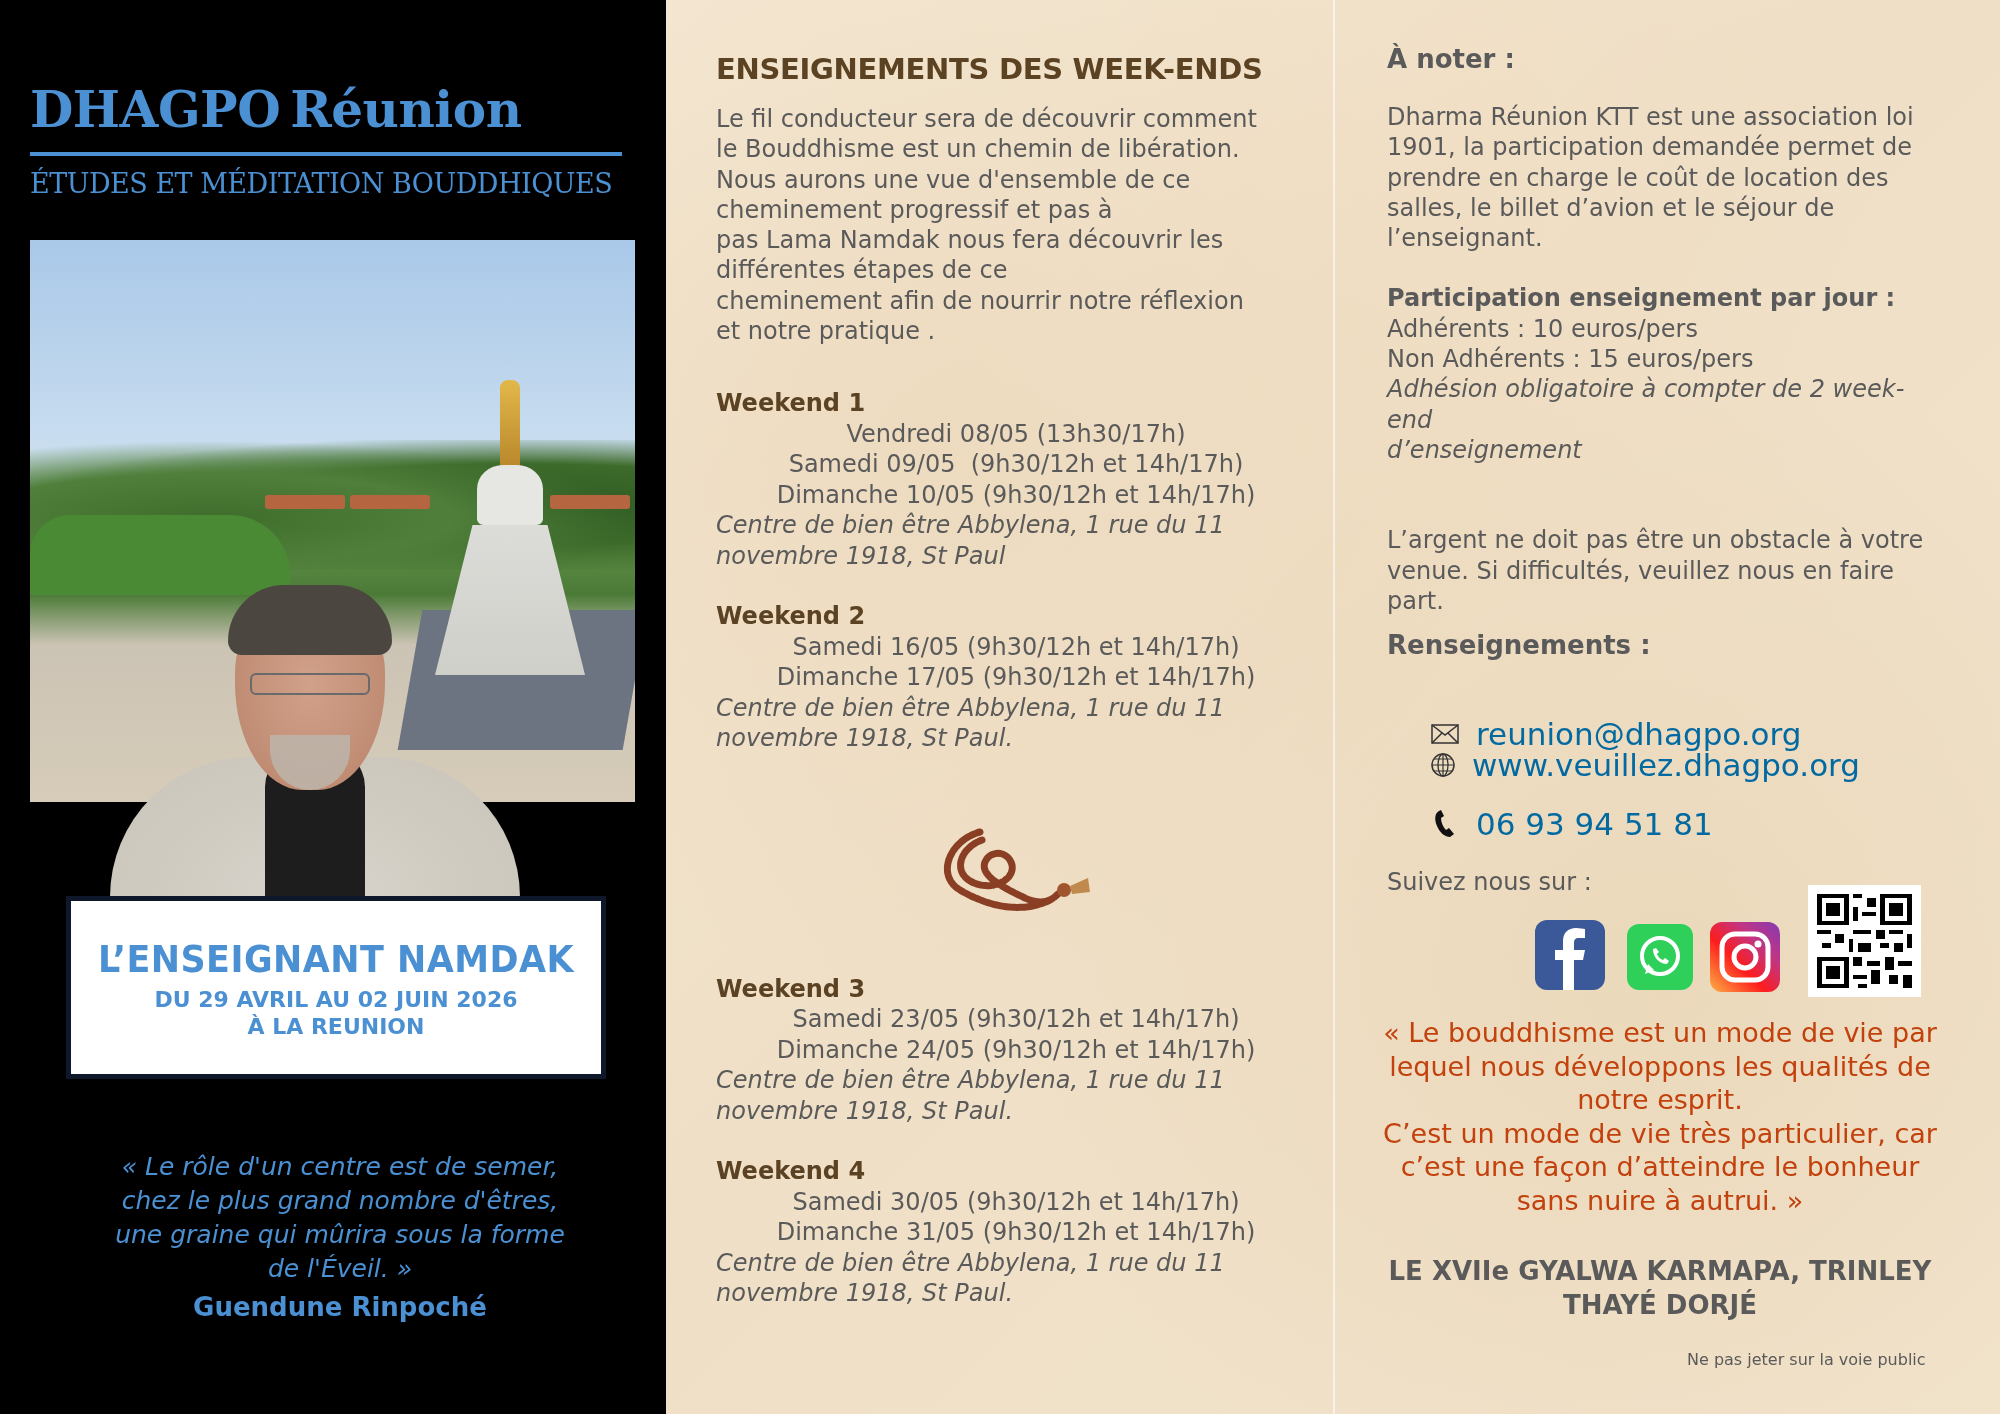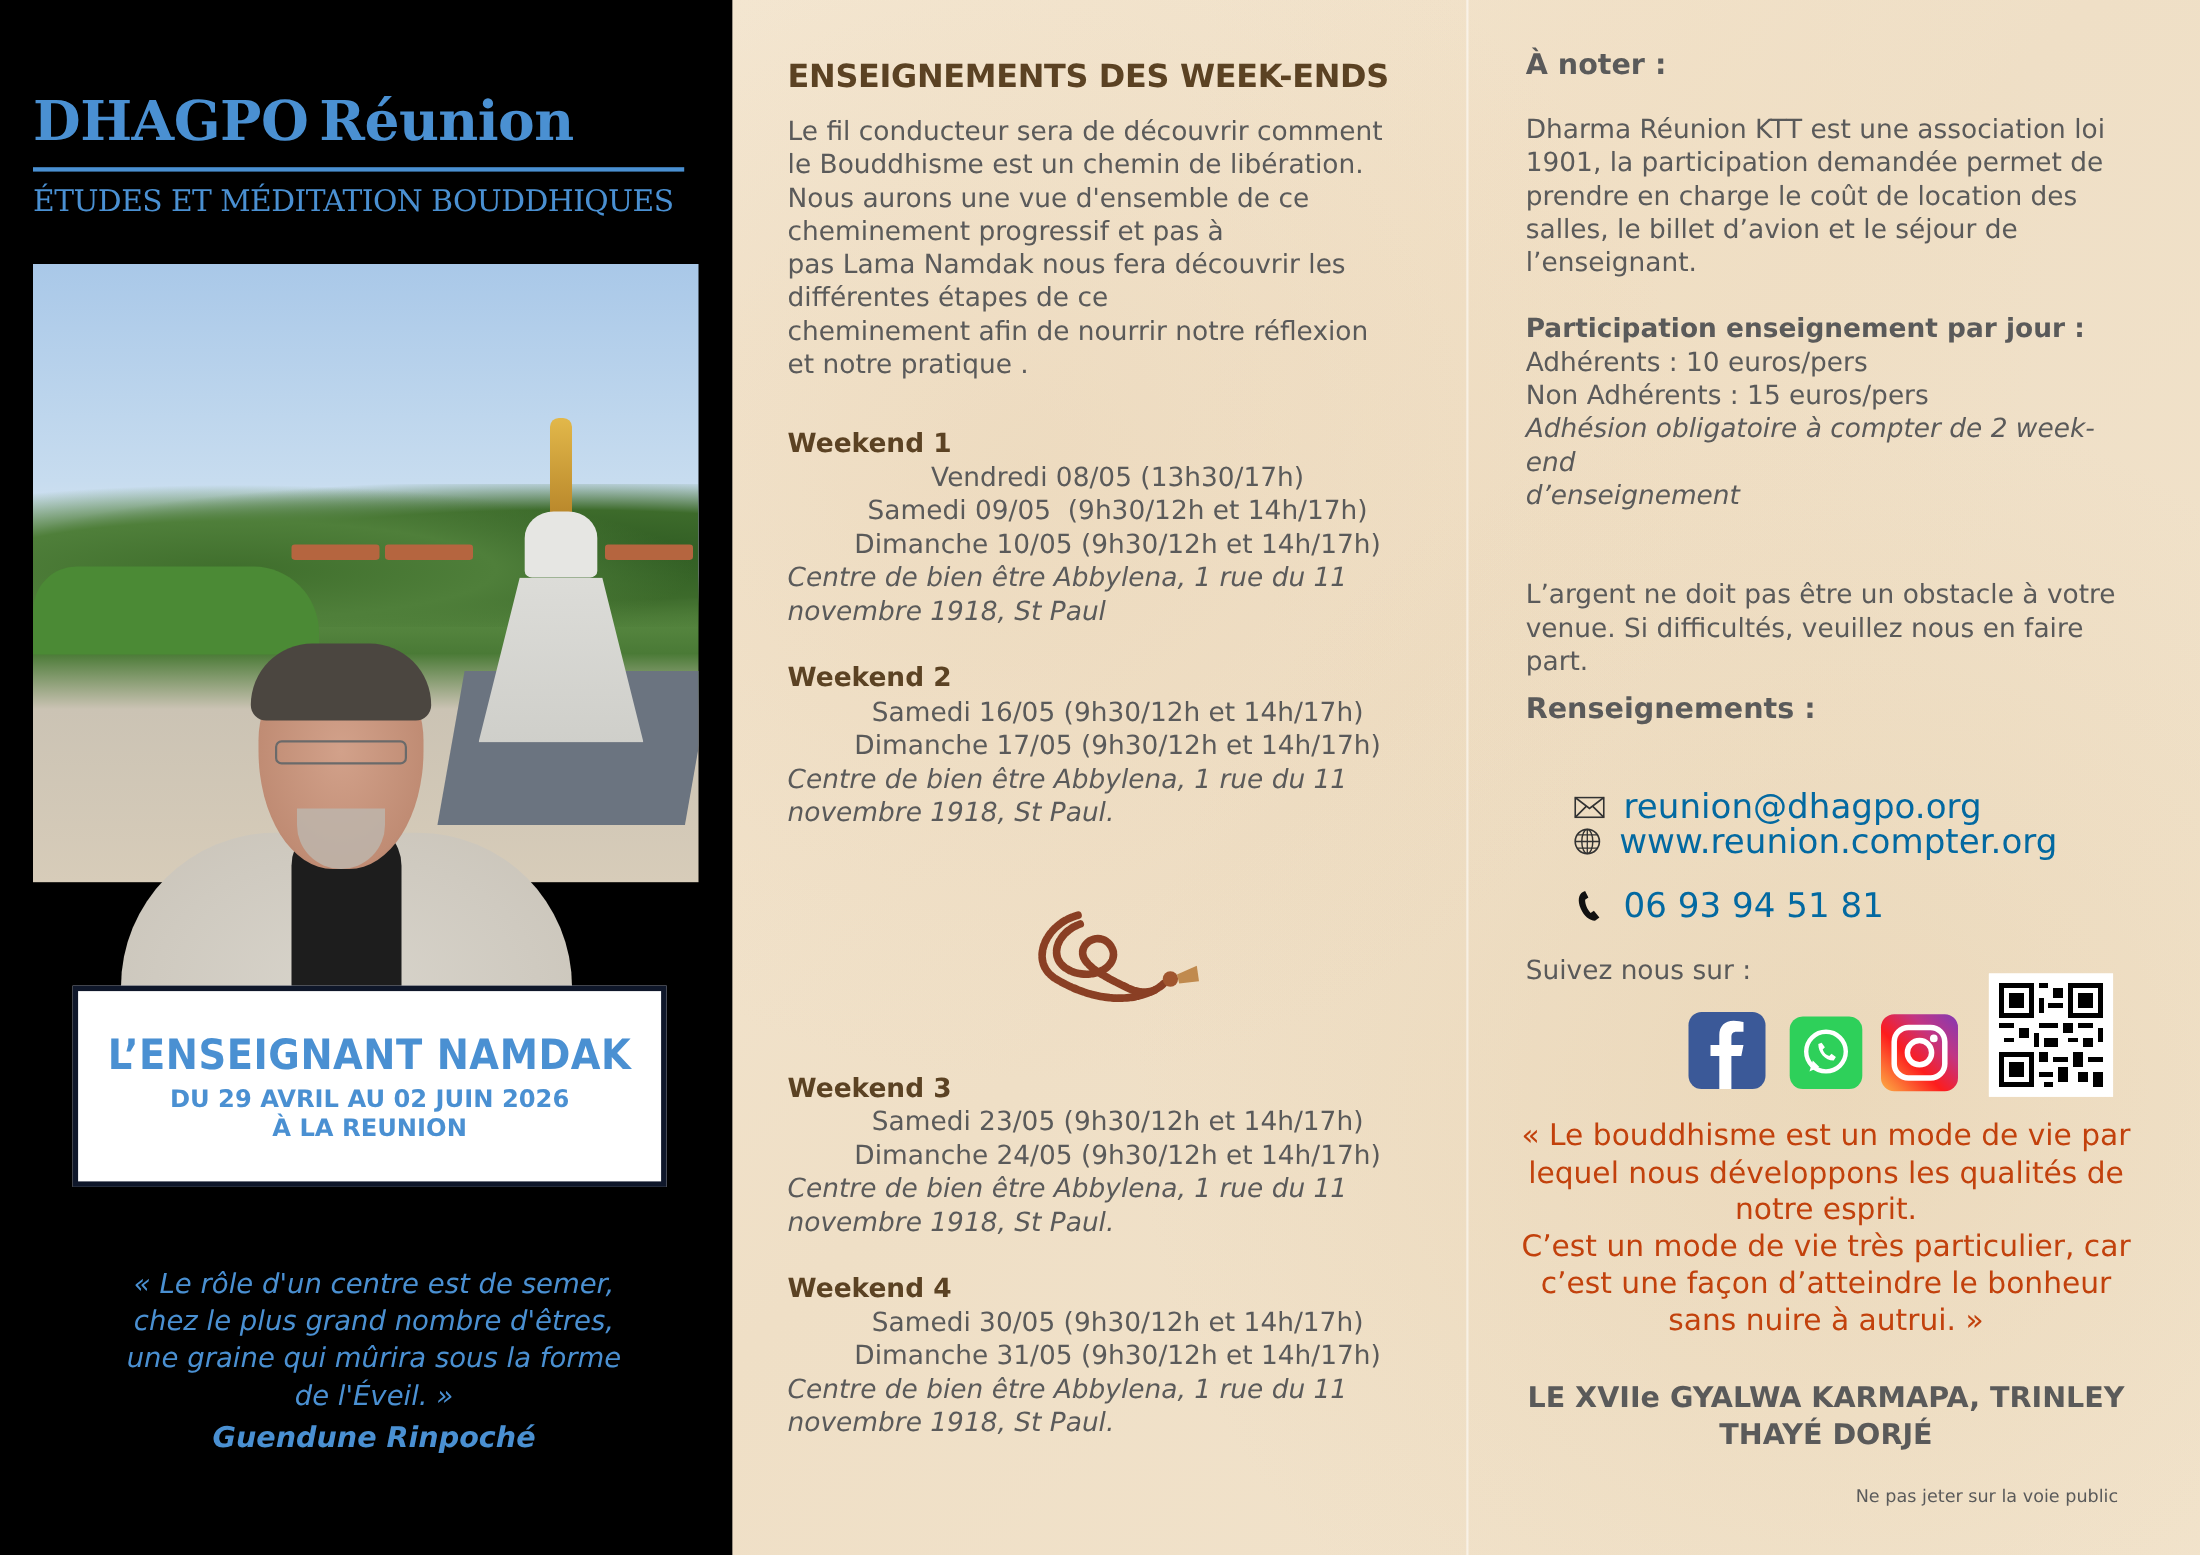--- a/index.html
+++ b/index.html
@@ -46,21 +46,21 @@
   .portrait .hair { position: absolute; left: 118px; top: 0px; width: 164px; height: 70px; background: #4b4640; border-radius: 80px 80px 20px 20px; }
   .portrait .beard { position: absolute; left: 160px; top: 150px; width: 80px; height: 55px; background: #bdb5ac; border-radius: 0 0 40px 40px; opacity: 0.85; }
   .portrait .glasses { position: absolute; left: 140px; top: 88px; width: 120px; height: 22px; border: 2px solid #6a6a6a; border-radius: 6px; box-sizing: border-box; }
 
   .teacher-box { position: absolute; left: 66px; top: 896px; width: 540px; height: 183px; border: 5px solid #0f172a; box-sizing: border-box; background: #ffffff; text-align: center; color: #4a90d2; font-weight: bold; }
   .teacher-title { margin-top: 36px; font-size: 38px; letter-spacing: 0.5px; font-family: "DejaVu Sans", sans-serif; font-weight: bold; transform: scaleX(0.92); }
   .teacher-dates { margin-top: 6px; font-size: 22px; }
   .teacher-place { margin-top: 2px; font-size: 22px; }
 
   .quote-left { position: absolute; left: 90px; top: 1150px; width: 500px; text-align: center; color: #4a90d2; font-style: italic; font-size: 25px; line-height: 34px; font-family: "DejaVu Sans", sans-serif; }
-  .quote-left-author { position: absolute; left: 90px; top: 1292px; width: 500px; text-align: center; color: #4a90d2; font-weight: bold; font-size: 26px; font-style: italic; }
+  .quote-left-author { position: absolute; left: 90px; top: 1292px; width: 500px; text-align: center; color: #4a90d2; font-weight: bold; font-size: 26px; }
 
   
   .mid { position: absolute; left: 716px; top: 52px; width: 600px; }
   .mid-heading { color: #5b4223; font-weight: bold; font-size: 29px; letter-spacing: -0.3px; white-space: nowrap; }
   .mid-intro { margin-top: 18px; font-size: 24px; line-height: 30.3px; color: #5a5a5a; }
   .wk { margin-top: 0; }
   .wk-title { color: #5b4223; font-weight: bold; font-size: 24px; line-height: 30.5px; }
   .wk-line { font-size: 24px; line-height: 30.5px; color: #5a5a5a; white-space: pre; text-align: center; }
   .wk-addr { font-size: 24px; line-height: 30.5px; color: #5a5a5a; font-style: italic; }
   .gap { height: 30px; }
@@ -235,21 +235,21 @@
   <span>reunion@dhagpo.org</span>
 </div>
 <div class="contact" style="top:747px">
   <span class="ico">
     <svg width="26" height="26" viewBox="0 0 26 26">
         <circle cx="13" cy="13" r="11" fill="none" stroke="#333" stroke-width="1.5"></circle>
         <ellipse cx="13" cy="13" rx="5" ry="11" fill="none" stroke="#333" stroke-width="1.3"></ellipse>
         <path d="M2 13 H24 M4 7 H22 M4 19 H22 M13 2 V24" stroke="#333" stroke-width="1.2"></path>
       </svg>
   </span>
-  <span>www.reunion.compter.org</span>
+  <span>www.veuillez.dhagpo.org</span>
 </div>
 <div class="contact" style="top:806px">
   <span class="ico">
     <svg width="24" height="30" viewBox="0 0 24 30">
         <path d="M6 2 C2 4 1 10 4 17 C7 24 12 28 17 28 L21 25 L16 19 L13 21 C10 18 8 13 8 9 L11 7 L8 1 Z" fill="#111"></path>
       </svg>
   </span>
   <span>06 93 94 51 81</span>
 </div>
 

